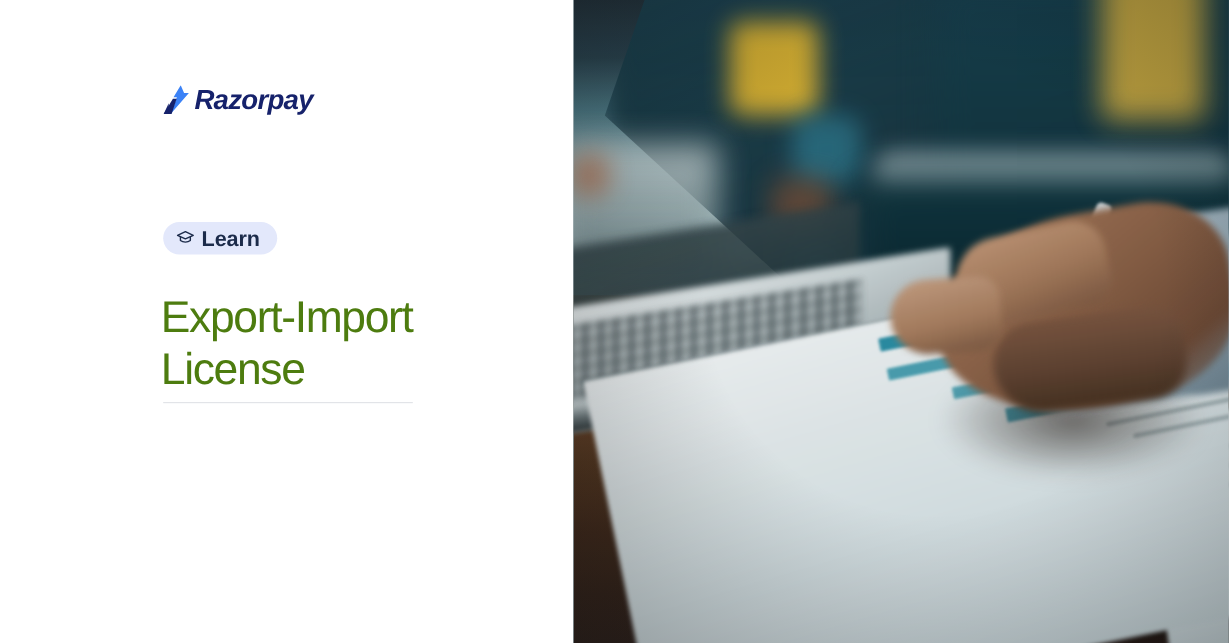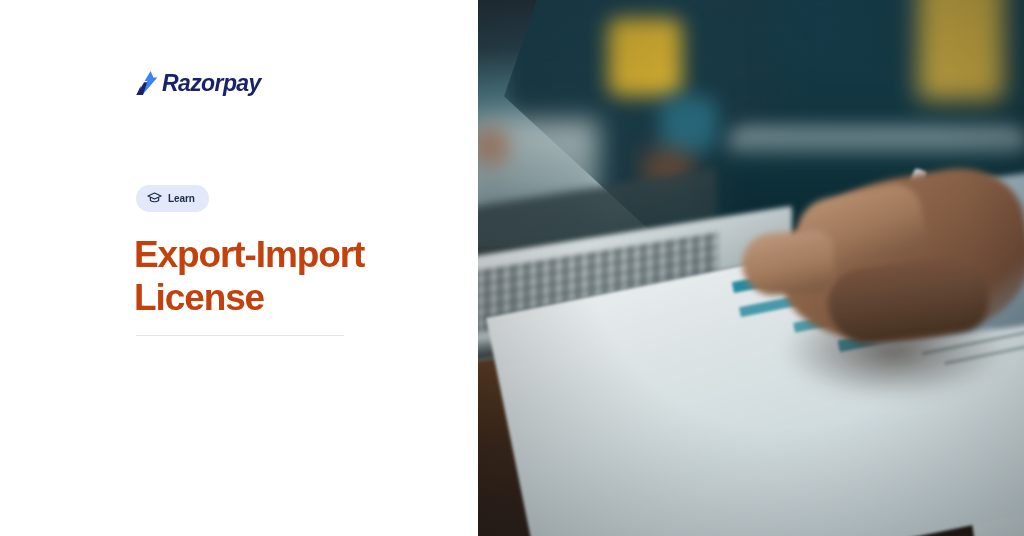--- a/index.html
+++ b/index.html
@@ -51,36 +51,36 @@
     display:inline-flex;
     align-items:center;
     gap:6px;
     height:27px;
     padding:0 14px 0 11px;
     border-radius:14px;
     background:#e3e8fb;
   }
   .learn-badge .cap-icon { display:block; width:15px; height:15px; }
   .learn-badge-label {
-    font-size:10px;
+    font-size:18px;
     font-weight:bold;
     color:#1c2b4a;
     line-height:1;
     letter-spacing:-0.1px;
   }
 
   .headline {
     position:absolute;
-    left:134px; top:234px;
+    left:134px; top:244px;
     width:330px;
     font-size:37px;
-    font-weight:bold;
+    font-weight:normal;
     line-height:1.16;
     letter-spacing:-1.1px;
-    color:#c2410c;
+    color:#4d7c0f;
   }
 
   .divider {
     position:absolute;
     left:136px; top:335px;
     width:208px; height:1px;
     background:#e2e4e8;
   }
 
   .subhead {

